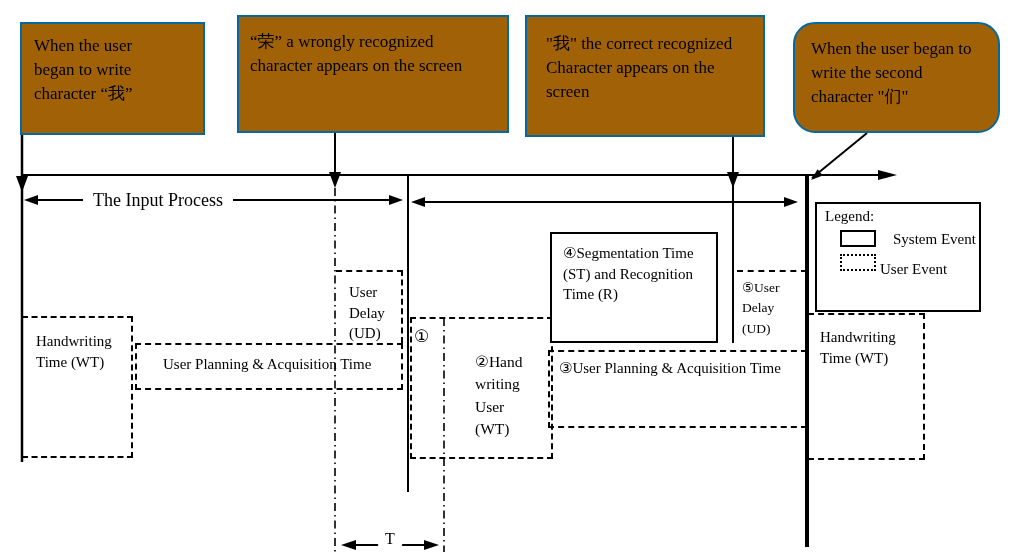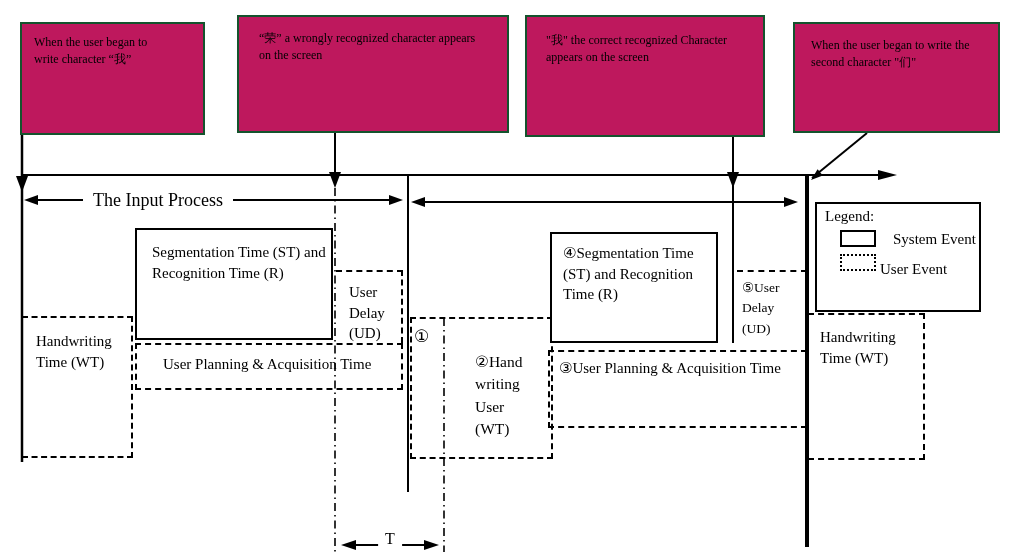--- a/index.html
+++ b/index.html
@@ -1,20 +1,20 @@
 <!DOCTYPE html>
 <html><head>
 <meta charset="utf-8">
 <style>
   html,body{margin:0;padding:0;background:#fff;}
   .diagram{position:relative;width:1017px;height:558px;background:#ffffff;overflow:hidden;
            font-family:"Liberation Serif","DejaVu Serif","DejaVu Sans",serif;color:#000;}
   .diagram svg{position:absolute;left:0;top:0;z-index:1;}
-  .abox{position:absolute;box-sizing:border-box;border:2px solid #14532d;background:#be185d;
-        font-size:12px;line-height:1.42;z-index:2;}
+  .abox{position:absolute;box-sizing:border-box;border:2px solid #0369a1;background:#a16207;
+        font-size:17px;line-height:1.42;z-index:2;}
   .sbox{position:absolute;box-sizing:border-box;border:2px solid #000;background:#fff;
         font-size:15px;line-height:1.38;z-index:2;}
   .dbox{position:absolute;box-sizing:border-box;border:2px dashed #000;background:transparent;
         font-size:15px;line-height:1.38;z-index:2;}
   .floating-label{position:absolute;z-index:3;font-size:15px;line-height:1.4;}
   .proc-label{position:absolute;z-index:3;background:#fff;padding:0 10px;font-size:18px;
               white-space:nowrap;transform:translate(-50%,-50%);}
   .legend-box{position:absolute;box-sizing:border-box;border:2px solid #000;background:#fff;
               z-index:2;font-size:15px;}
   .legend-box .lg-title{position:absolute;left:8px;top:4px;}
@@ -70,37 +70,34 @@
         <line x1="346" y1="545" x2="434" y2="545" stroke-width="2"></line>
         <polygon points="341,545 356,540 356,550" stroke="none"></polygon>
         <polygon points="439,545 424,540 424,550" stroke="none"></polygon>
       </g>
     </g>
   </svg>
 
   <div class="abox" style="left:20px;top:22px;width:185px;height:113px;padding:10px 52px 0 12px;">
     <span>When the user began to write character “我”</span>
   </div>
-  <div class="abox" style="left:237px;top:15px;width:272px;height:118px;padding:13px 28px 0 20px;">
+  <div class="abox" style="left:237px;top:15px;width:272px;height:118px;padding:13px 28px 0 11px;">
     <span>“荣” a wrongly recognized character appears on the screen</span>
   </div>
   <div class="abox" style="left:525px;top:15px;width:240px;height:122px;padding:15px 18px 0 19px;">
     <span>"我" the correct recognized Character appears on the screen</span>
   </div>
-  <div class="abox" style="left:793px;top:22px;width:207px;height:111px;padding:13px 16px 0 16px;">
+  <div class="abox" style="left:793px;top:22px;width:207px;height:111px;padding:13px 16px 0 16px;border-radius:22px;">
     <span>When the user began to write the second character "们"</span>
   </div>
 
   <div class="proc-label" style="left:158px;top:200px;">The Input Process</div>
 
   <div class="dbox" style="left:22px;top:316px;width:111px;height:142px;border-left:none;padding:13px 6px 0 14px;">
     <span>Handwriting Time (WT)</span>
-  </div>
-  <div class="sbox" style="left:135px;top:228px;width:198px;height:112px;padding:12px 4px 0 15px;">
-    <span>Segmentation Time (ST) and Recognition Time (R)</span>
   </div>
   <div class="dbox" style="left:135px;top:343px;width:268px;height:47px;padding:9px 0 0 26px;">
     <span>User Planning &amp; Acquisition Time</span>
   </div>
   <div class="dbox" style="left:336px;top:270px;width:67px;height:73px;border-left:none;border-bottom:none;padding:10px 0 0 13px;">
     <span>User Delay (UD)</span>
   </div>
 
   <div class="dbox" style="left:410px;top:317px;width:143px;height:142px;"></div>
   <div class="floating-label" style="left:414px;top:325px;font-size:17px;">①</div>

